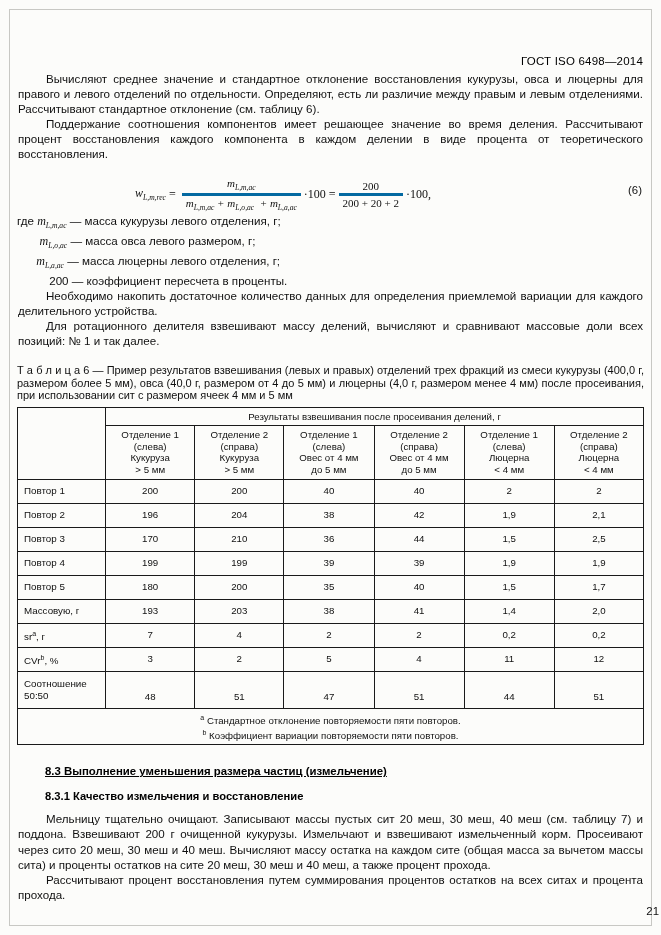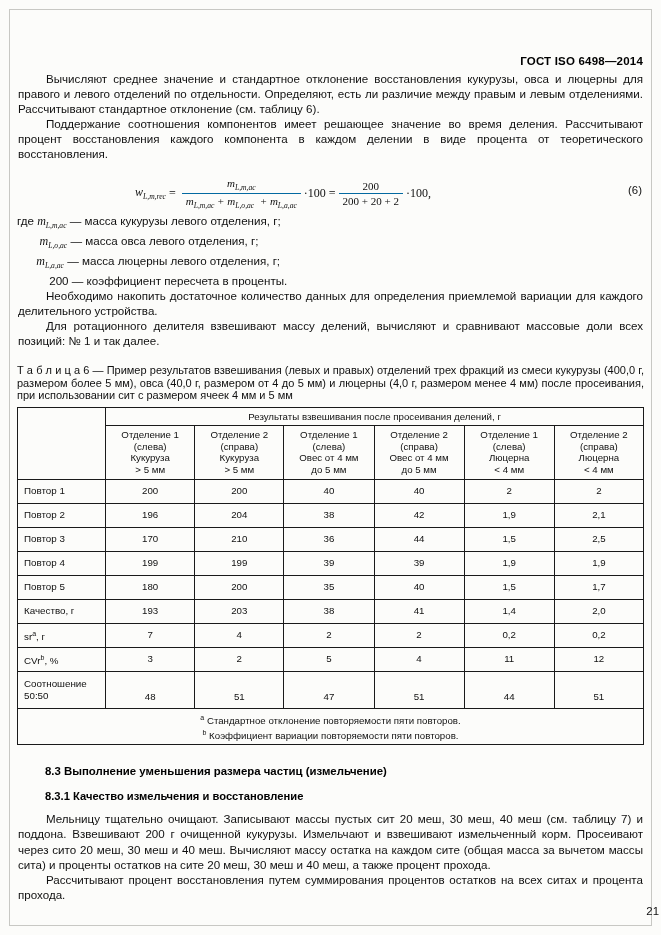--- a/index.html
+++ b/index.html
@@ -32,21 +32,21 @@
     position: absolute;
     left: 17px;
     top: 17px;
     width: 627px;
     height: 901px;
     box-sizing: border-box;
   }
   .header {
     text-align: right;
     font-size: 11.5px;
-    font-weight: bold;
+    font-weight: normal;
     color: #000;
     letter-spacing: 0.2px;
     padding-right: 1px;
     margin-top: 38px;
   }
   .hdr-rule {
     margin-top: 3px;
     border-bottom: 0px solid #000;
   }
   p.body-text {
@@ -81,21 +81,21 @@
     flex-direction: column;
     align-items: center;
     vertical-align: middle;
     margin: 0 3px;
   }
   .frac .num {
     padding: 0 4px 1px 4px;
     font-size: 11px;
   }
   .frac .den {
-    border-top: 1px solid #0369a1;
+    border-top: 3px solid #0369a1;
     padding: 1px 4px 0 4px;
     font-size: 11px;
   }
   .sub {
     font-size: 7.6px;
     vertical-align: sub;
     font-style: italic;
   }
   .eqno {
     position: absolute;
@@ -160,20 +160,21 @@
   td.footnote-cell .fn { display: block; }
   sup.fn-mark { font-size: 7px; vertical-align: super; }
   .datarow td { height: 17px; }
 
   h3.sect {
     font-size: 11.4px;
     font-weight: bold;
     color: #000;
     margin: 20px 0 0 0;
     text-indent: 28px;
+    text-decoration: underline;
   }
   h4.sect {
     font-size: 11.2px;
     font-weight: bold;
     color: #000;
     margin: 13px 0 0 0;
     text-indent: 28px;
   }
   .pageno {
     position: absolute;
@@ -210,21 +211,21 @@
           <span class="num">200</span>
           <span class="den">200 + 20 + 2</span>
         </span>
         <span>·100,</span>
       </div>
       <div class="eqno">(6)</div>
     </div>
 
     <div class="where">
       <span class="where-row">где&nbsp;<span class="vsym">m<span class="sub">L,m,ac</span></span>&nbsp;<span>— масса кукурузы левого отделения, г;</span></span>
-      <span class="where-row">&nbsp;&nbsp;&nbsp;&nbsp;&nbsp;&nbsp;&nbsp;<span class="vsym">m<span class="sub">L,o,ac</span></span>&nbsp;<span>— масса овса левого отделения, г;</span></span>
+      <span class="where-row">&nbsp;&nbsp;&nbsp;&nbsp;&nbsp;&nbsp;&nbsp;<span class="vsym">m<span class="sub">L,o,ac</span></span>&nbsp;<span>— масса овса левого размером, г;</span></span>
       <span class="where-row">&nbsp;&nbsp;&nbsp;&nbsp;&nbsp;&nbsp;<span class="vsym">m<span class="sub">L,a,ac</span></span>&nbsp;<span>— масса люцерны левого отделения, г;</span></span>
       <span class="where-row">&nbsp;&nbsp;&nbsp;&nbsp;&nbsp;&nbsp;&nbsp;&nbsp;&nbsp;&nbsp;<span>200</span>&nbsp;<span>— коэффициент пересчета в проценты.</span></span>
     </div>
 
     <p class="body-text">Необходимо накопить достаточное количество данных для определения приемлемой вариации для каждого делительного устройства.</p>
     <p class="body-text">Для ротационного делителя взвешивают массу делений, вычисляют и сравнивают массовые доли всех позиций: № 1 и так далее.</p>
 
     <div class="tbl-caption"><span>Т а б л и ц а  6 —</span><span> Пример результатов взвешивания (левых и правых) отделений трех фракций из смеси кукурузы (400,0 г, размером более 5 мм), овса (40,0 г, размером от 4 до 5 мм) и люцерны (4,0 г, размером менее 4 мм) после просеивания, при использовании сит с размером ячеек 4 мм и 5 мм</span></div>
 
     <table class="main">
@@ -320,21 +321,21 @@
         <tr class="datarow">
           <td class="rowlabel">Повтор 5</td>
           <td>180</td>
           <td>200</td>
           <td>35</td>
           <td>40</td>
           <td>1,5</td>
           <td>1,7</td>
         </tr>
         <tr class="datarow">
-          <td class="rowlabel">Качество, г</td>
+          <td class="rowlabel">Массовую, г</td>
           <td>193</td>
           <td>203</td>
           <td>38</td>
           <td>41</td>
           <td>1,4</td>
           <td>2,0</td>
         </tr>
         <tr class="datarow">
           <td class="rowlabel"><span>sr</span><sup class="fn-mark">a</sup><span>, г</span></td>
           <td>7</td>

